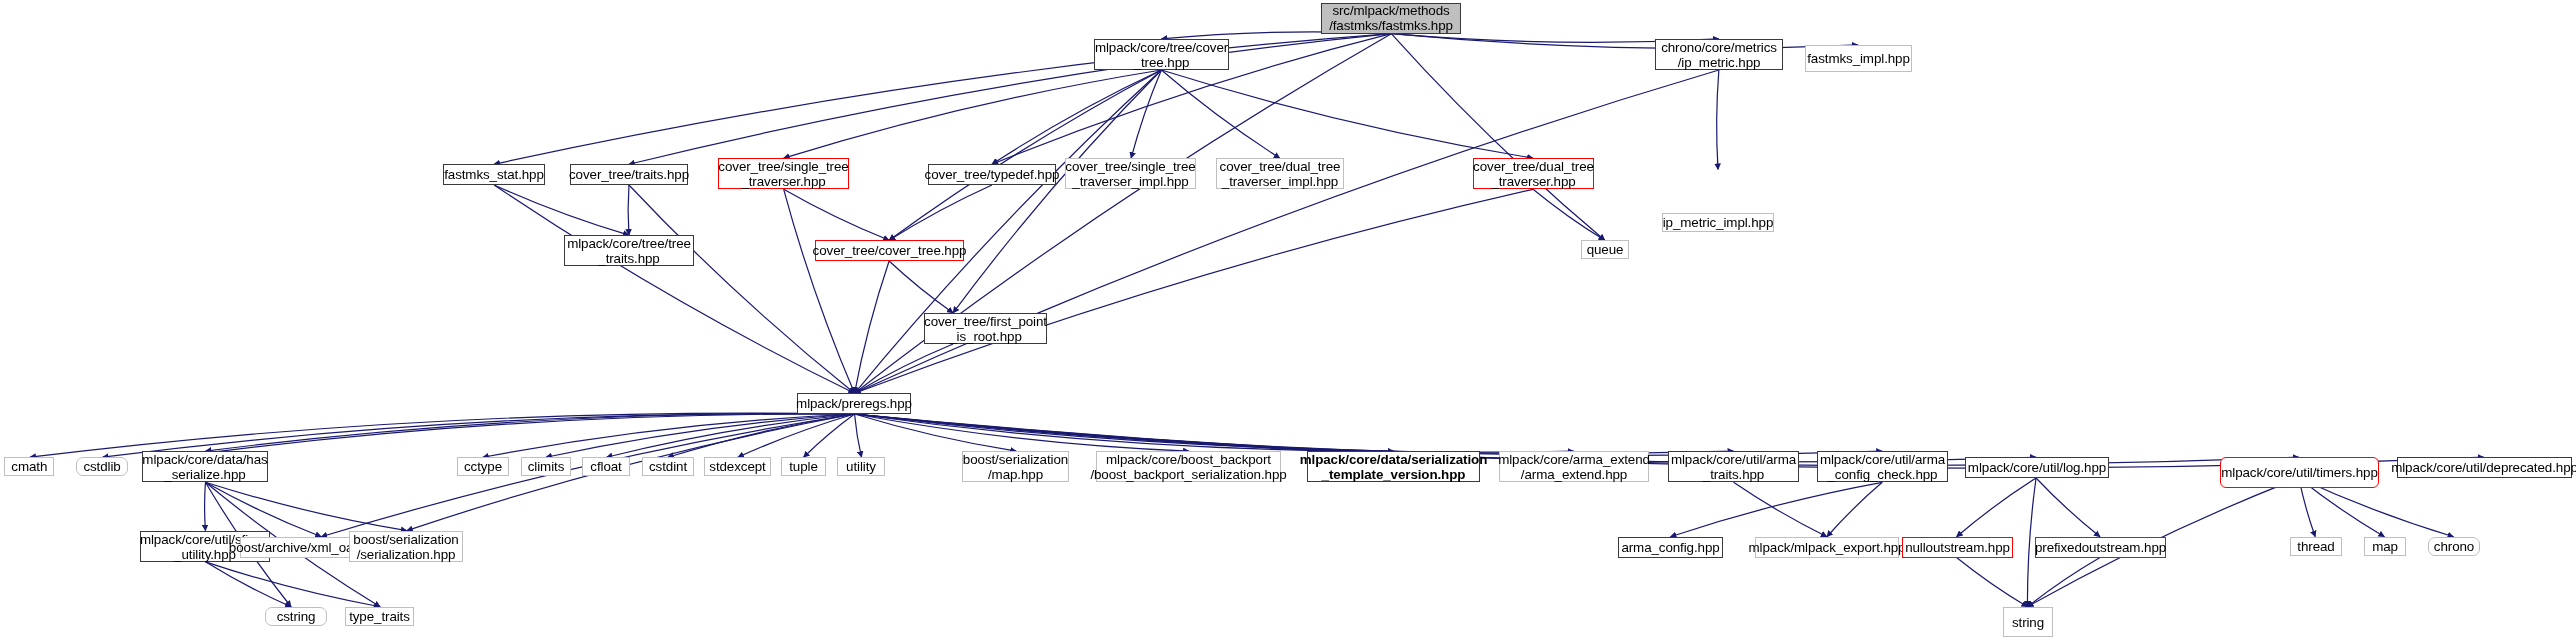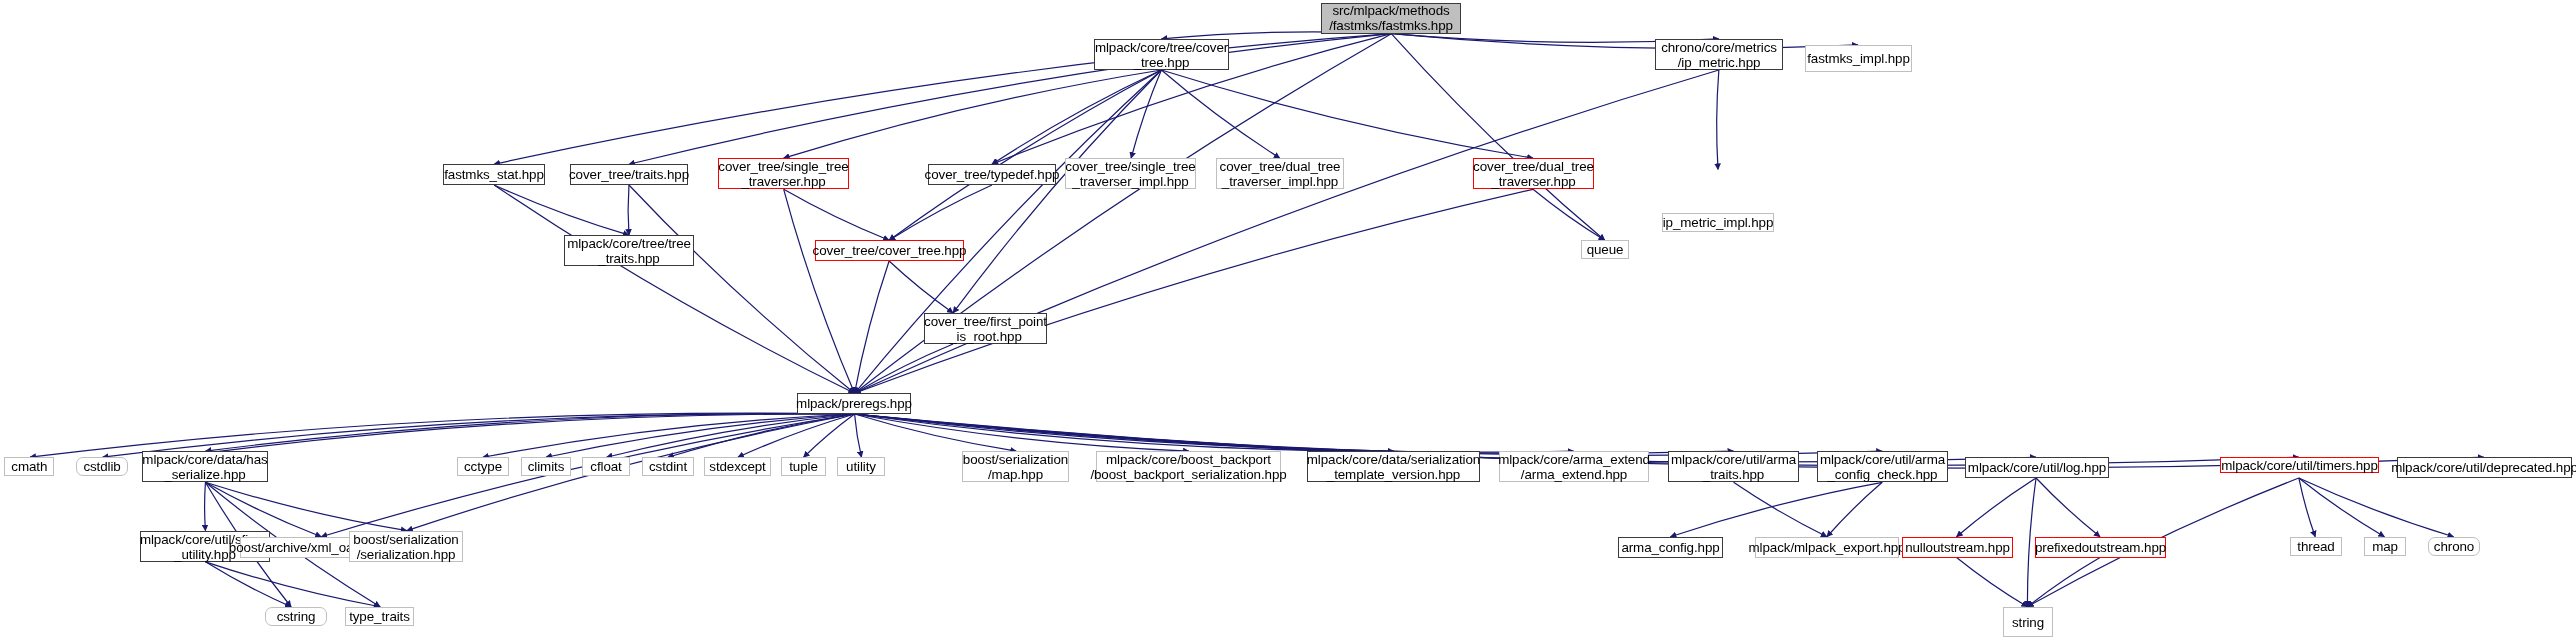--- a/index.html
+++ b/index.html
@@ -153,30 +153,30 @@
       <div class="node " style="left: 521px; top: 457px; width: 50px; height: 19px;">climits</div>
       <div class="node " style="left: 582px; top: 457px; width: 48px; height: 19px;">cfloat</div>
       <div class="node " style="left: 642px; top: 457px; width: 52px; height: 19px;">cstdint</div>
       <div class="node " style="left: 704px; top: 457px; width: 67px; height: 19px;">stdexcept</div>
       <div class="node " style="left: 781px; top: 457px; width: 45px; height: 19px;">tuple</div>
       <div class="node " style="left: 837px; top: 457px; width: 48px; height: 19px;">utility</div>
       <div class="node " style="left: 962px; top: 451px; width: 107px; height: 31px;">boost/serialization
 /map.hpp</div>
       <div class="node " style="left: 1096px; top: 451px; width: 185px; height: 31px;">mlpack/core/boost_backport
 /boost_backport_serialization.hpp</div>
-      <div class="node dark" style="left: 1307px; top: 451px; width: 173px; height: 31px;">mlpack/core/data/serialization
+      <div class="node dark" style="left: 1307px; top: 451px; width: 173px; height: 31px; font-weight: bold;">mlpack/core/data/serialization
 _template_version.hpp</div>
       <div class="node " style="left: 1499px; top: 451px; width: 150px; height: 31px;">mlpack/core/arma_extend
 /arma_extend.hpp</div>
       <div class="node dark" style="left: 1668px; top: 451px; width: 131px; height: 31px;">mlpack/core/util/arma
 _traits.hpp</div>
       <div class="node dark" style="left: 1817px; top: 451px; width: 131px; height: 31px;">mlpack/core/util/arma
 _config_check.hpp</div>
       <div class="node dark" style="left: 1965px; top: 457px; width: 144px; height: 21px;">mlpack/core/util/log.hpp</div>
-      <div class="node red" style="left: 2220px; top: 457px; width: 159px; height: 16px;">mlpack/core/util/timers.hpp</div>
+      <div class="node red" style="left: 2220px; top: 457px; width: 159px; height: 31px; border-radius: 6px;">mlpack/core/util/timers.hpp</div>
       <div class="node dark" style="left: 2397px; top: 457px; width: 175px; height: 21px;">mlpack/core/util/deprecated.hpp</div>
       <div class="node dark" style="left: 140px; top: 531px; width: 130px; height: 31px;">mlpack/core/util/sfinae
 _utility.hpp</div>
       <div class="node " style="left: 240px; top: 537px; width: 163px; height: 21px;">boost/archive/xml_oarchive.hpp</div>
       <div class="node " style="left: 349px; top: 531px; width: 114px; height: 31px;">boost/serialization
 /serialization.hpp</div>
       <div class="node dark" style="left: 1618px; top: 537px; width: 105px; height: 21px;">arma_config.hpp</div>
       <div class="node " style="left: 1755px; top: 537px; width: 144px; height: 21px;">mlpack/mlpack_export.hpp</div>
       <div class="node red" style="left: 1902px; top: 537px; width: 111px; height: 21px;">nulloutstream.hpp</div>
       <div class="node red" style="left: 2035px; top: 537px; width: 131px; height: 21px;">prefixedoutstream.hpp</div>

